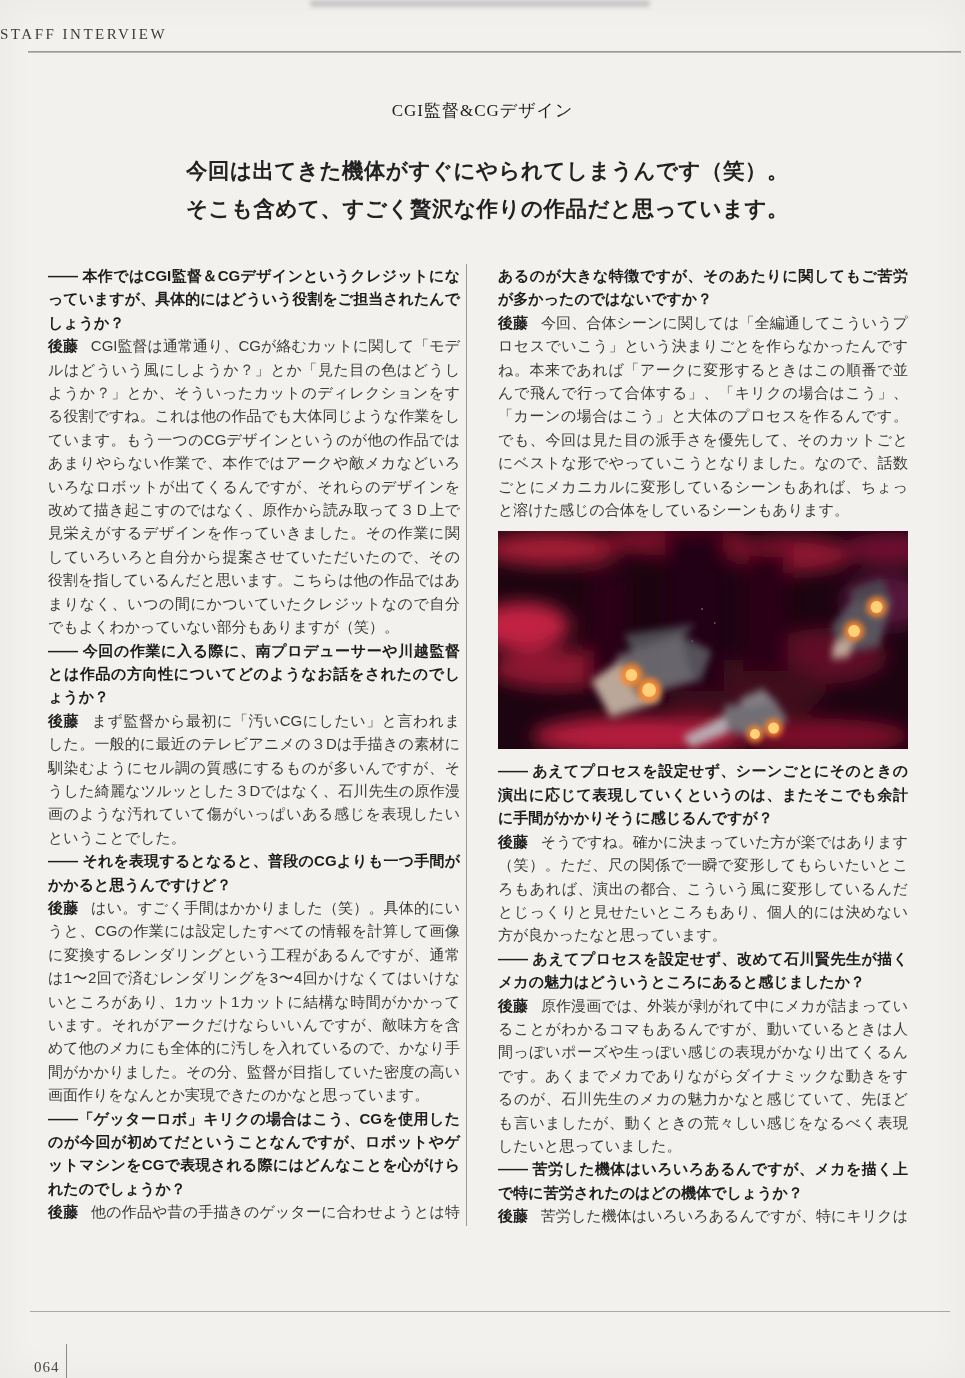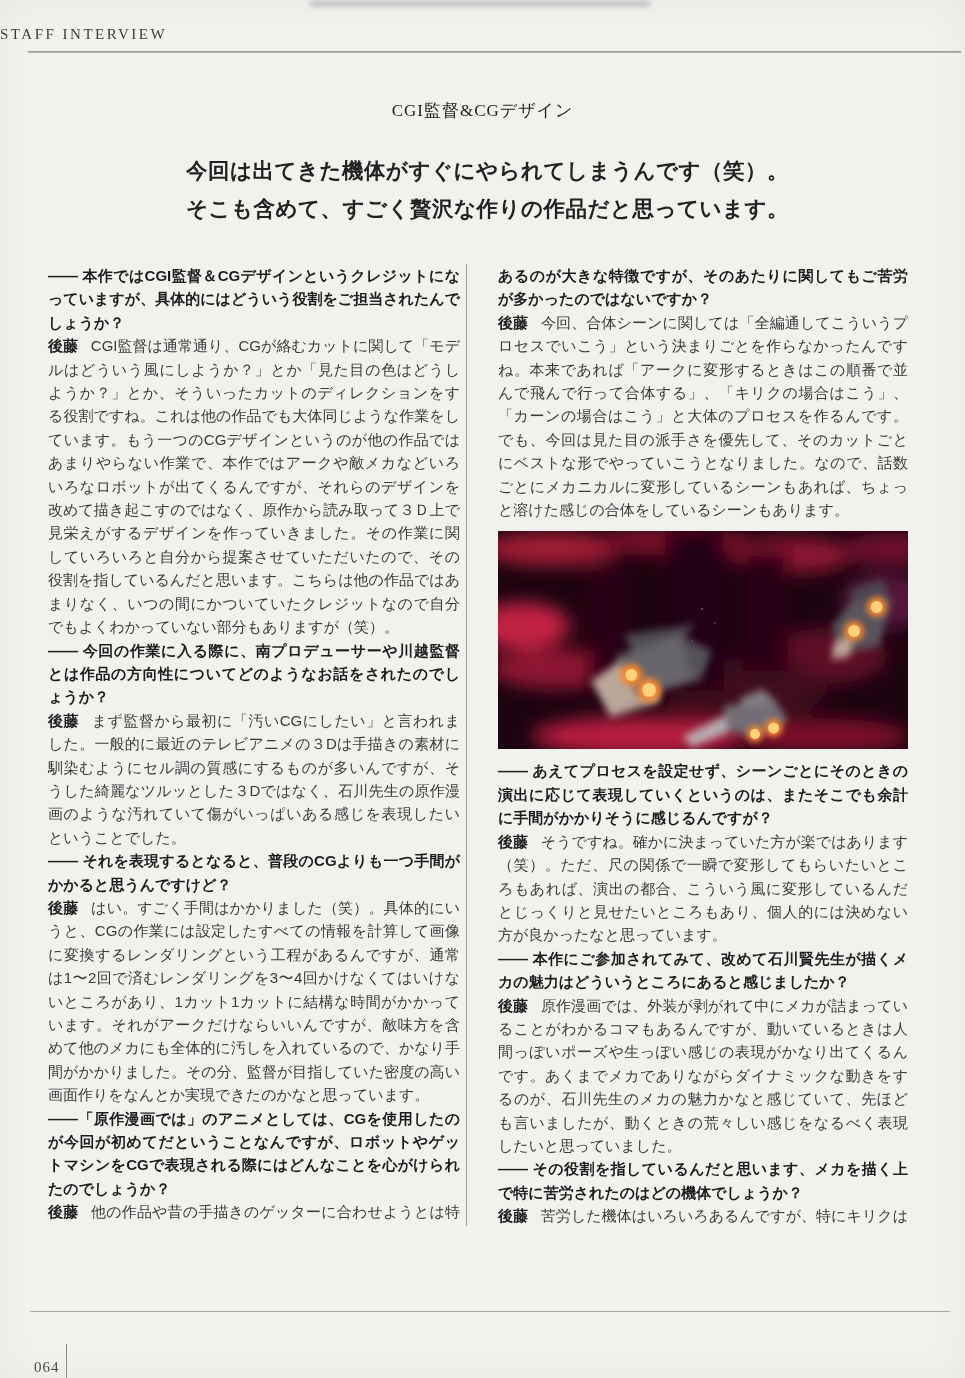--- a/index.html
+++ b/index.html
@@ -114,21 +114,21 @@
   </div>
 
   <div class="columns">
     <div class="col-left">
         <p class="q">―― 本作ではCGI監督＆CGデザインというクレジットになっていますが、具体的にはどういう役割をご担当されたんでしょうか？</p>
         <p class="a"><b class="speaker">後藤</b><span>CGI監督は通常通り、CGが絡むカットに関して「モデルはどういう風にしようか？」とか「見た目の色はどうしようか？」とか、そういったカットのディレクションをする役割ですね。これは他の作品でも大体同じような作業をしています。もう一つのCGデザインというのが他の作品ではあまりやらない作業で、本作ではアークや敵メカなどいろいろなロボットが出てくるんですが、それらのデザインを改めて描き起こすのではなく、原作から読み取って３Ｄ上で見栄えがするデザインを作っていきました。その作業に関していろいろと自分から提案させていただいたので、その役割を指しているんだと思います。こちらは他の作品ではあまりなく、いつの間にかついていたクレジットなので自分でもよくわかっていない部分もありますが（笑）。</span></p>
         <p class="q">―― 今回の作業に入る際に、南プロデューサーや川越監督とは作品の方向性についてどのようなお話をされたのでしょうか？</p>
         <p class="a"><b class="speaker">後藤</b><span>まず監督から最初に「汚いCGにしたい」と言われました。一般的に最近のテレビアニメの３Dは手描きの素材に馴染むようにセル調の質感にするものが多いんですが、そうした綺麗なツルッとした３Dではなく、石川先生の原作漫画のような汚れていて傷がいっぱいある感じを表現したいということでした。</span></p>
         <p class="q">―― それを表現するとなると、普段のCGよりも一つ手間がかかると思うんですけど？</p>
         <p class="a"><b class="speaker">後藤</b><span>はい。すごく手間はかかりました（笑）。具体的にいうと、CGの作業には設定したすべての情報を計算して画像に変換するレンダリングという工程があるんですが、通常は1〜2回で済むレンダリングを3〜4回かけなくてはいけないところがあり、1カット1カットに結構な時間がかかっています。それがアークだけならいいんですが、敵味方を含めて他のメカにも全体的に汚しを入れているので、かなり手間がかかりました。その分、監督が目指していた密度の高い画面作りをなんとか実現できたのかなと思っています。</span></p>
-        <p class="q">――「原作漫画では」のアニメとしては、CGを使用したのが今回が初めてだということなんですが、ロボットやゲットマシンをCGで表現される際にはどんなことを心がけられたのでしょうか？</p>
+        <p class="q">――「ゲッターロボ」キリクの場合はこう、CGを使用したのが今回が初めてだということなんですが、ロボットやゲットマシンをCGで表現される際にはどんなことを心がけられたのでしょうか？</p>
         <p class="a"><b class="speaker">後藤</b><span>他の作品や昔の手描きのゲッターに合わせようとは特に意識していませんが、今回のゲッターロボアークという機体は他のゲッターロボよりも野蛮というか、荒々しいキャラクター性を持っているかなと思ったんです。そのあたりをなるべく表現できればと頑張りました。スムーズに綺麗に動くのではなく、ちょっと乱暴な動き方を出せればというところですね。</span></p>
       </div>
     <div class="col-divider"></div>
     <div class="col-right">
       <div>
           <p class="q">あるのが大きな特徴ですが、そのあたりに関してもご苦労が多かったのではないですか？</p>
           <p class="a"><b class="speaker">後藤</b><span>今回、合体シーンに関しては「全編通してこういうプロセスでいこう」という決まりごとを作らなかったんですね。本来であれば「アークに変形するときはこの順番で並んで飛んで行って合体する」、「キリクの場合はこう」、「カーンの場合はこう」と大体のプロセスを作るんです。でも、今回は見た目の派手さを優先して、そのカットごとにベストな形でやっていこうとなりました。なので、話数ごとにメカニカルに変形しているシーンもあれば、ちょっと溶けた感じの合体をしているシーンもあります。</span></p>
         </div>
 
       <div class="photo-figure">
@@ -199,23 +199,23 @@
             <circle cx="281" cy="197" r="9" fill="#ff8a2e" filter="url(#glowBlur)"></circle>
             <circle cx="262" cy="203" r="5" fill="#ffd27a"></circle>
             <circle cx="281" cy="197" r="5.5" fill="#ffd27a"></circle>
           </g>
         </svg>
       </div>
 
       <div>
           <p class="q">―― あえてプロセスを設定せず、シーンごとにそのときの演出に応じて表現していくというのは、またそこでも余計に手間がかかりそうに感じるんですが？</p>
           <p class="a"><b class="speaker">後藤</b><span>そうですね。確かに決まっていた方が楽ではあります（笑）。ただ、尺の関係で一瞬で変形してもらいたいところもあれば、演出の都合、こういう風に変形しているんだとじっくりと見せたいところもあり、個人的には決めない方が良かったなと思っています。</span></p>
-          <p class="q">―― 本作にご参加されてみて、改めて石川賢先生が描くメカの魅力はどういうところにあると感じましたか？</p>
+          <p class="q">―― あえてプロセスを設定せず、改めて石川賢先生が描くメカの魅力はどういうところにあると感じましたか？</p>
           <p class="a"><b class="speaker">後藤</b><span>原作漫画では、外装が剥がれて中にメカが詰まっていることがわかるコマもあるんですが、動いているときは人間っぽいポーズや生っぽい感じの表現がかなり出てくるんです。あくまでメカでありながらダイナミックな動きをするのが、石川先生のメカの魅力かなと感じていて、先ほども言いましたが、動くときの荒々しい感じをなるべく表現したいと思っていました。</span></p>
-          <p class="q">―― その役割を指しているんだと思います、メカを描く上で特に苦労されたのはどの機体でしょうか？</p>
+          <p class="q">―― 苦労した機体はいろいろあるんですが、メカを描く上で特に苦労されたのはどの機体でしょうか？</p>
           <p class="a"><b class="speaker">後藤</b><span>苦労した機体はいろいろあるんですが、特にキリクは動かすのが難しかったです【68ページ参照】。カーンは動かしやすいんですよね。プロポーションがどっしりしているので絵になりやすくて、ある程度かっこいいポーズを取らせることができる【69ペー</span></p>
         </div>
     </div>
   </div>
 
   <div class="bottom-rule"></div>
   <div class="footer">
     <span class="page-number">064</span>
     <span class="page-number-rule"></span>
   </div>

